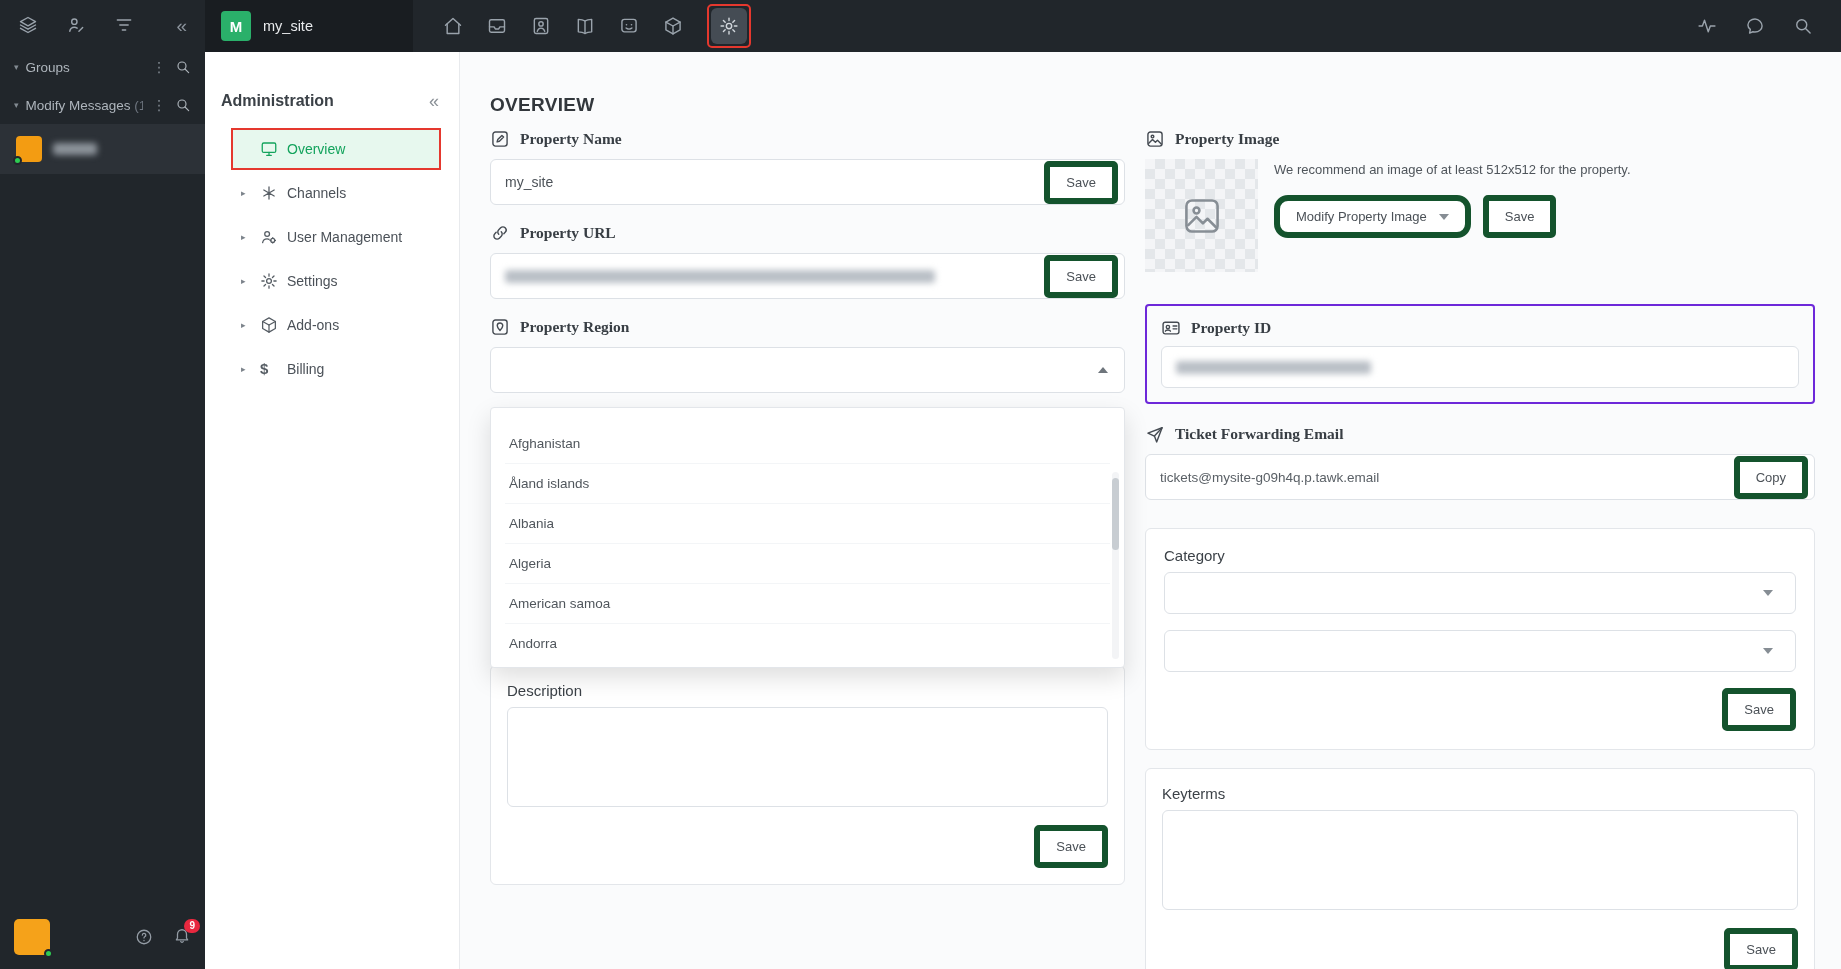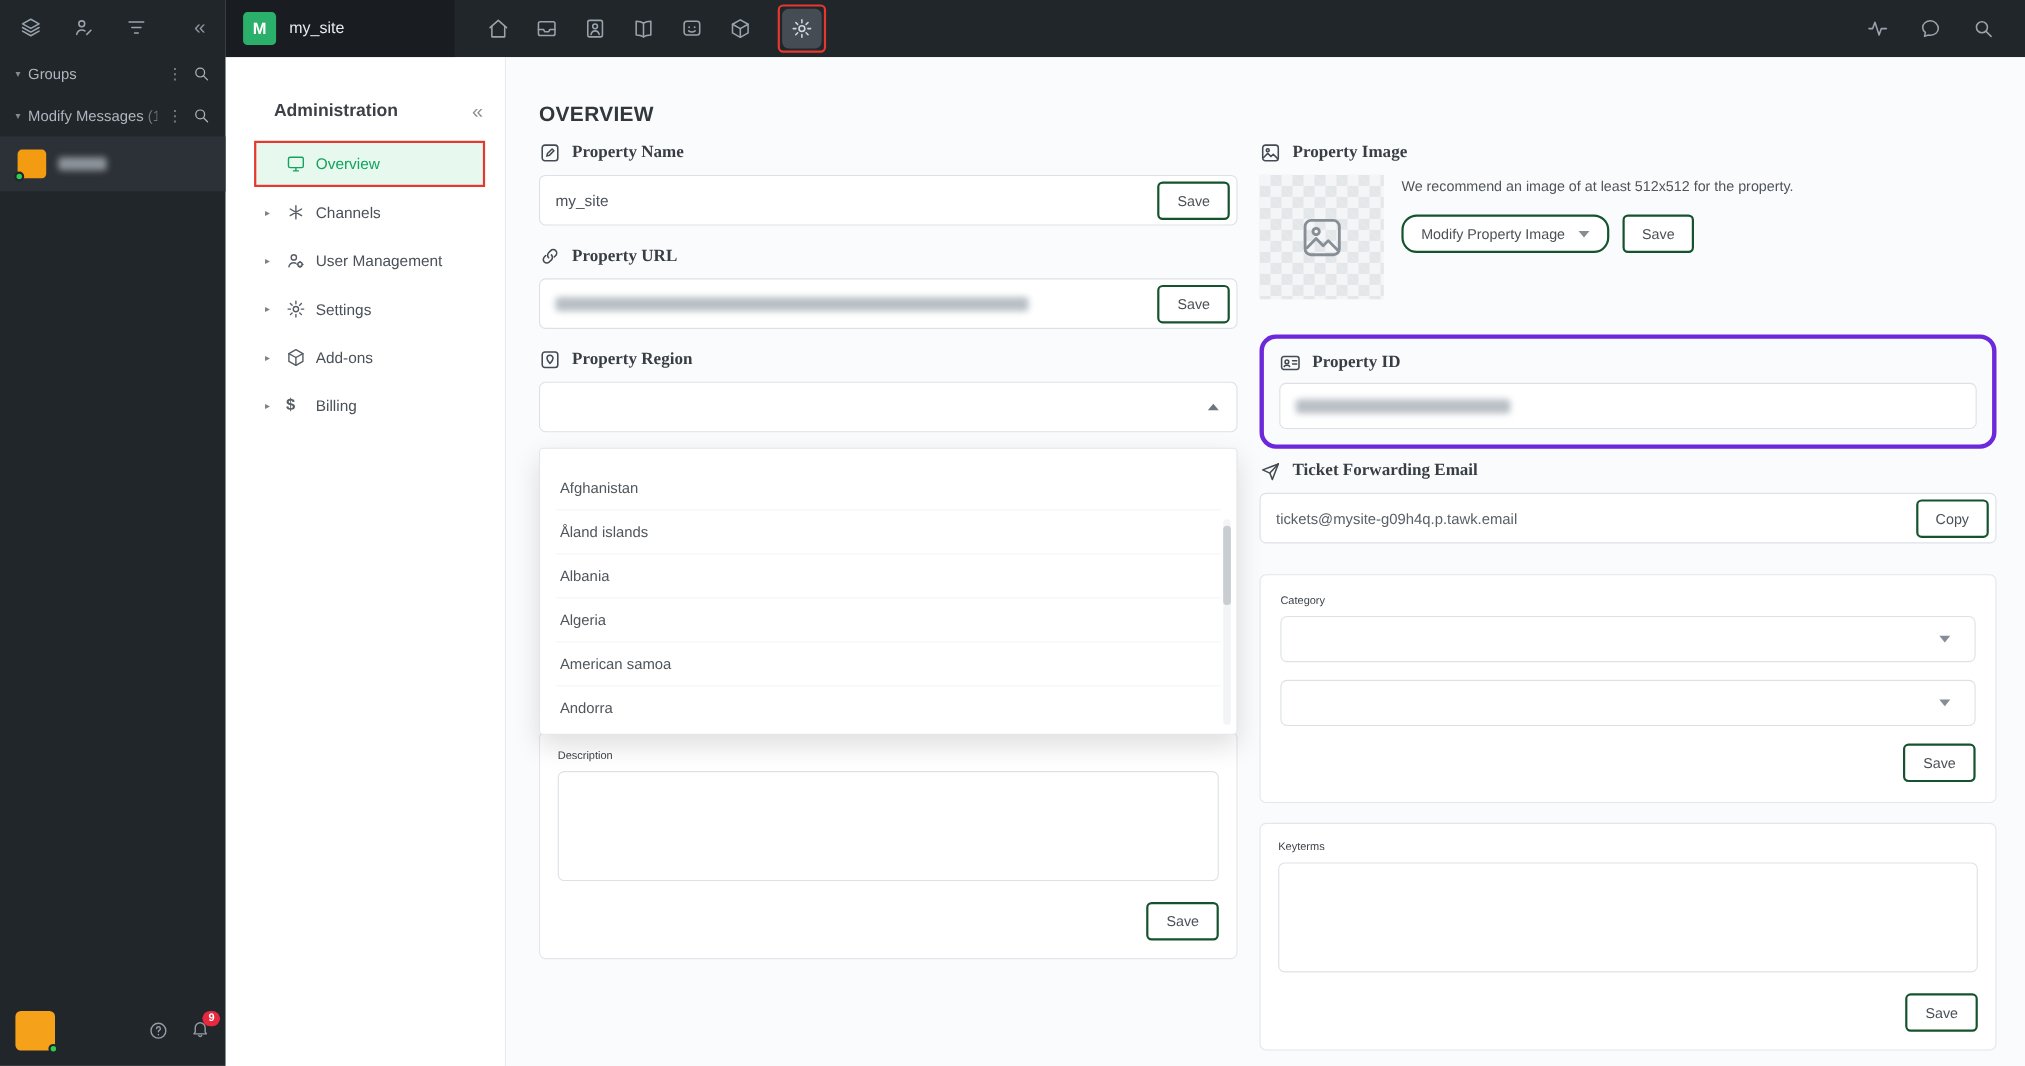--- a/index.html
+++ b/index.html
@@ -45,21 +45,21 @@
   .top-ic { cursor:pointer; display:flex; align-items:center; }
   .red-box { border:2px solid #e5382e; border-radius:5px; padding:2px; }
   .gear-tile { width:36px; height:36px; background:#454c54; border-radius:6px; display:flex; align-items:center; justify-content:center; color:#d2d7dc; cursor:pointer; }
   .top-right { margin-left:auto; display:flex; align-items:center; gap:28px; padding-right:28px; }
 
   
   .content-row { flex:1; display:flex; min-height:0; }
 
   
   .admin-panel { width:255px; background:#fff; border-right:1px solid #e8eaed; padding-top:40px; flex-shrink:0; }
-  .admin-title-row { display:flex; align-items:center; padding:0 20px 16px 44px; }
+  .admin-title-row { display:flex; align-items:center; padding:0 20px 16px 16px; }
   .admin-title { flex:1; font-size:16px; font-weight:bold; color:#3b4147; }
   .admin-collapse { color:#8b9197; font-size:18px; cursor:pointer; line-height:1; }
   .admin-item { display:flex; align-items:center; gap:9px; margin:2px 18px 2px 26px; padding:10px 8px; font-size:14px; color:#4b5158; cursor:pointer; border:2px solid transparent; }
   .admin-item .acaret { width:10px; font-size:9px; color:#7b828a; }
   .admin-item .aicon { color:#565d64; display:flex; }
   .admin-item.active { background:#e7f8ee; border-color:#e5382e; color:#13a35c; }
   .admin-item.active .aicon { color:#13a35c; }
   .dollar { font-size:15px; font-weight:bold; width:18px; text-align:center; }
 
   
@@ -67,58 +67,58 @@
   .page-title { font-size:19px; font-weight:bold; color:#32373c; letter-spacing:.3px; margin-bottom:13px; }
   .grid { display:grid; grid-template-columns:635px 1fr; gap:20px; align-items:start; }
   .col { display:flex; flex-direction:column; min-width:0; }
 
   .sec { margin-bottom:18px; }
   .sec-header { display:flex; align-items:center; gap:10px; margin-bottom:10px; font-size:15.5px; font-weight:bold; color:#383e44;font-family:Liberation Serif, serif; }
   .sec-header .hicon { color:#454b52; display:flex; }
 
   .field-row { position:relative; background:#fff; border:1px solid #dde1e6; border-radius:6px; height:46px; display:flex; align-items:center; padding:0 6px 0 14px; }
   .field-text { flex:1; border:none; outline:none; font-size:14px; color:#4c5258; background:transparent; font-family:"Liberation Sans", sans-serif; }
-  .btn { background:#fff; border:2px solid #14532d; border-radius:5px; padding:8px 16px; font-size:13px; color:#4b5157; cursor:pointer; font-family:"Liberation Sans", sans-serif; white-space:nowrap; }
+  .btn { background:#fff; border:6px solid #14532d; border-radius:5px; padding:8px 16px; font-size:13px; color:#4b5157; cursor:pointer; font-family:"Liberation Sans", sans-serif; white-space:nowrap; }
   .blur-line { height:13px; border-radius:3px; background:#b9bfc6; filter:blur(3px); }
 
   
   .toggle { width:42px; height:23px; border-radius:12px; background:#0aa55c; position:relative; cursor:pointer; flex-shrink:0; }
   .toggle .knob { position:absolute; top:3px; right:3px; width:17px; height:17px; border-radius:50%; background:#fff; }
   .status-label { margin-left:auto; color:#72787e; font-size:13.5px; padding-right:10px; }
 
   
   .region-sec { position:relative; margin-bottom:0; }
   .caret-up { width:0; height:0; border-left:5px solid transparent; border-right:5px solid transparent; border-bottom:6px solid #6e757c; margin-right:10px; }
   .caret-down { width:0; height:0; border-left:5px solid transparent; border-right:5px solid transparent; border-top:6px solid #868d94; margin-right:10px; }
   .dropdown { position:absolute; top:90px; left:0; right:0; background:#fff; border:1px solid #e3e6ea; border-radius:4px; box-shadow:0 10px 24px rgba(0,0,0,.13); padding:12px 14px 4px; z-index:5; }
   .dropdown-search { width:100%; height:40px; border:1px solid #dde1e6; border-radius:6px; padding:0 12px; font-size:13.5px; color:#555; outline:none; font-family:"Liberation Sans", sans-serif; }
   .country { padding:12px 4px; font-size:13.5px; color:#50565c; cursor:pointer; border-top:1px solid #f3f5f7; }
   .country:first-of-type { border-top:none; margin-top:4px; }
   .drop-track { position:absolute; right:5px; top:64px; bottom:8px; width:7px; border-radius:4px; background:#f3f4f6; }
   .drop-thumb { position:absolute; right:5px; top:70px; width:7px; height:72px; border-radius:4px; background:#c8cdd2; cursor:pointer; }
 
   .card { background:#fff; border:1px solid #e3e6ea; border-radius:6px; padding:16px; }
-  .card-label { font-size:10px; color:#3c4248; margin-bottom:8px; }
+  .card-label { font-size:15px; color:#3c4248; margin-bottom:8px; }
   .tarea { width:100%; height:100px; border:1px solid #dde1e6; border-radius:6px; resize:none; outline:none; background:#fff; font-family:"Liberation Sans", sans-serif; padding:8px; }
   .save-row { text-align:right; margin-top:14px; }
   .desc-card { margin-top:272px; }
 
   
   .img-flex { display:flex; gap:16px; align-items:flex-start; }
   .checker { width:113px; height:113px; flex-shrink:0; background-color:#f4f5f7;
     background-image:linear-gradient(45deg,#e4e7ea 25%,transparent 25%,transparent 75%,#e4e7ea 75%),
                      linear-gradient(45deg,#e4e7ea 25%,transparent 25%,transparent 75%,#e4e7ea 75%);
     background-size:20px 20px; background-position:0 0,10px 10px;
     display:flex; align-items:center; justify-content:center; color:#878e95; }
   .img-right { flex:1; padding-top:2px; }
   .hint { font-size:13px; color:#4f555b; margin-bottom:16px; line-height:1.4; }
   .btn-row { display:flex; gap:12px; }
   .drop-btn { display:flex; align-items:center; gap:12px;border-radius:14px; }
 
-  .red-frame { border:4px solid #6d28d9; border-radius:15px; padding:12px 14px 14px; margin:32px 0 10px; }
+  .red-frame { border:2px solid #6d28d9; border-radius:4px; padding:12px 14px 14px; margin:32px 0 20px; }
   .red-frame .sec-header { margin-bottom:8px; }
   .id-row { height:42px; }
 
   .ticket-sec { margin-bottom:28px; }
   .ticket-text { flex:1; font-size:13.5px; color:#5a6066; }
 
   .cat-card { padding:18px; margin-bottom:18px; }
   .cat-row { height:42px; margin-bottom:16px; padding-right:12px; }
   .cat-row .field-text { color:#9aa1a8; }
 </style>

